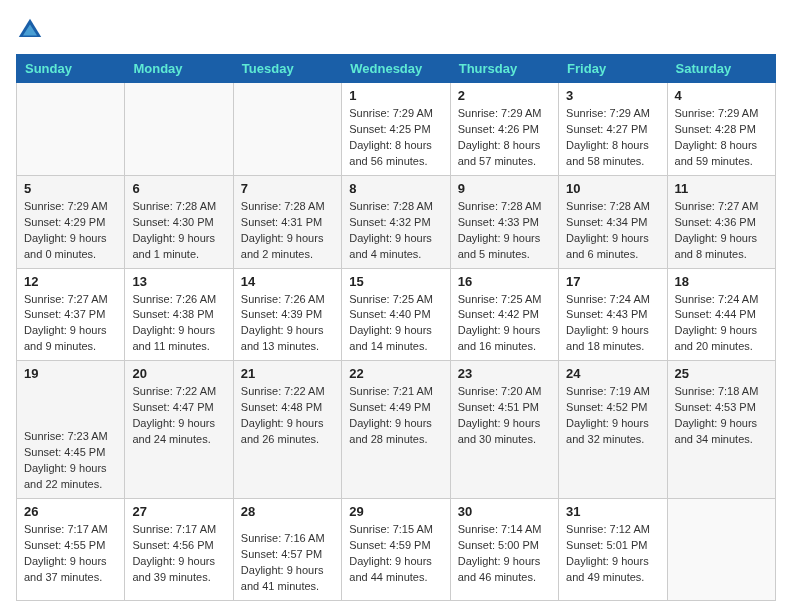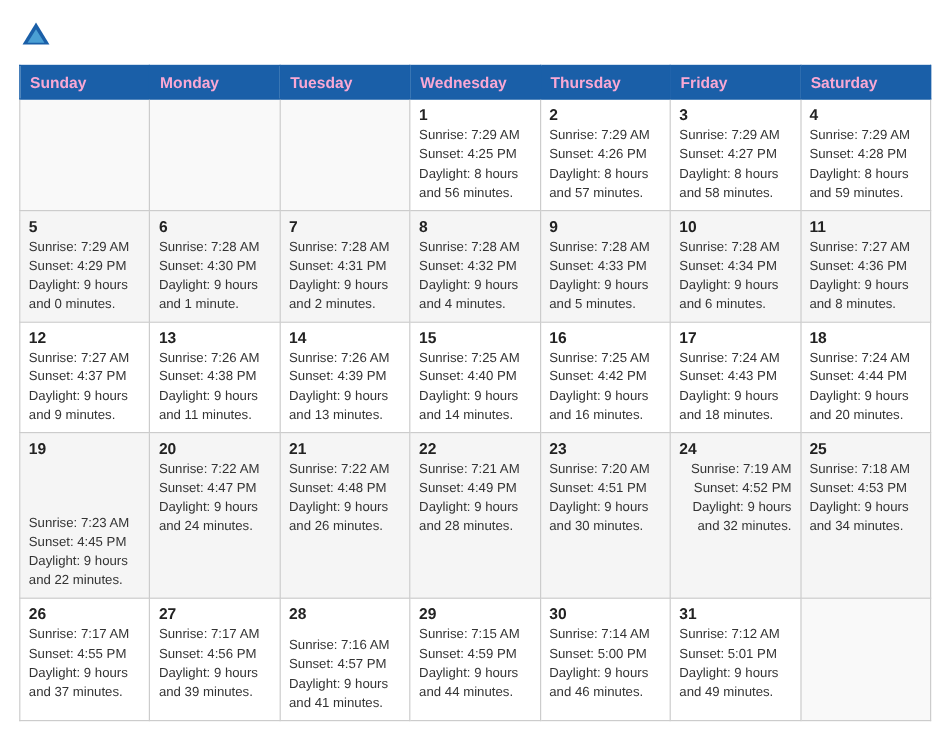--- a/index.html
+++ b/index.html
@@ -44,21 +44,21 @@
       font-size: 15px;
       color: #444;
     }
     .calendar {
       width: 100%;
       border-collapse: collapse;
       border: 1px solid #ccc;
     }
     .calendar th {
       background: #1a5fa8;
-      color: #f9a8d4;
+      color: #5eead4;
       text-align: left;
       padding: 6px 8px;
       font-size: 13px;
       font-weight: bold;
       border: 1px solid #1a5fa8;
     }
     .calendar td {
       border: 1px solid #ccc;
       vertical-align: top;
       padding: 5px 7px;
@@ -288,21 +288,21 @@
         </td>
         <td>
           <span class="day-num">23</span>
           <div class="day-info" style="white-space: pre-line;">Sunrise: 7:20 AM
 Sunset: 4:51 PM
 Daylight: 9 hours
 and 30 minutes.</div>
         </td>
         <td>
           <span class="day-num">24</span>
-          <div class="day-info" style="white-space: pre-line; text-align: right;">Sunrise: 7:19 AM
+          <div class="day-info" style="white-space: pre-line;">Sunrise: 7:19 AM
 Sunset: 4:52 PM
 Daylight: 9 hours
 and 32 minutes.</div>
         </td>
         <td>
           <span class="day-num">25</span>
           <div class="day-info" style="white-space: pre-line;">Sunrise: 7:18 AM
 Sunset: 4:53 PM
 Daylight: 9 hours
 and 34 minutes.</div>

